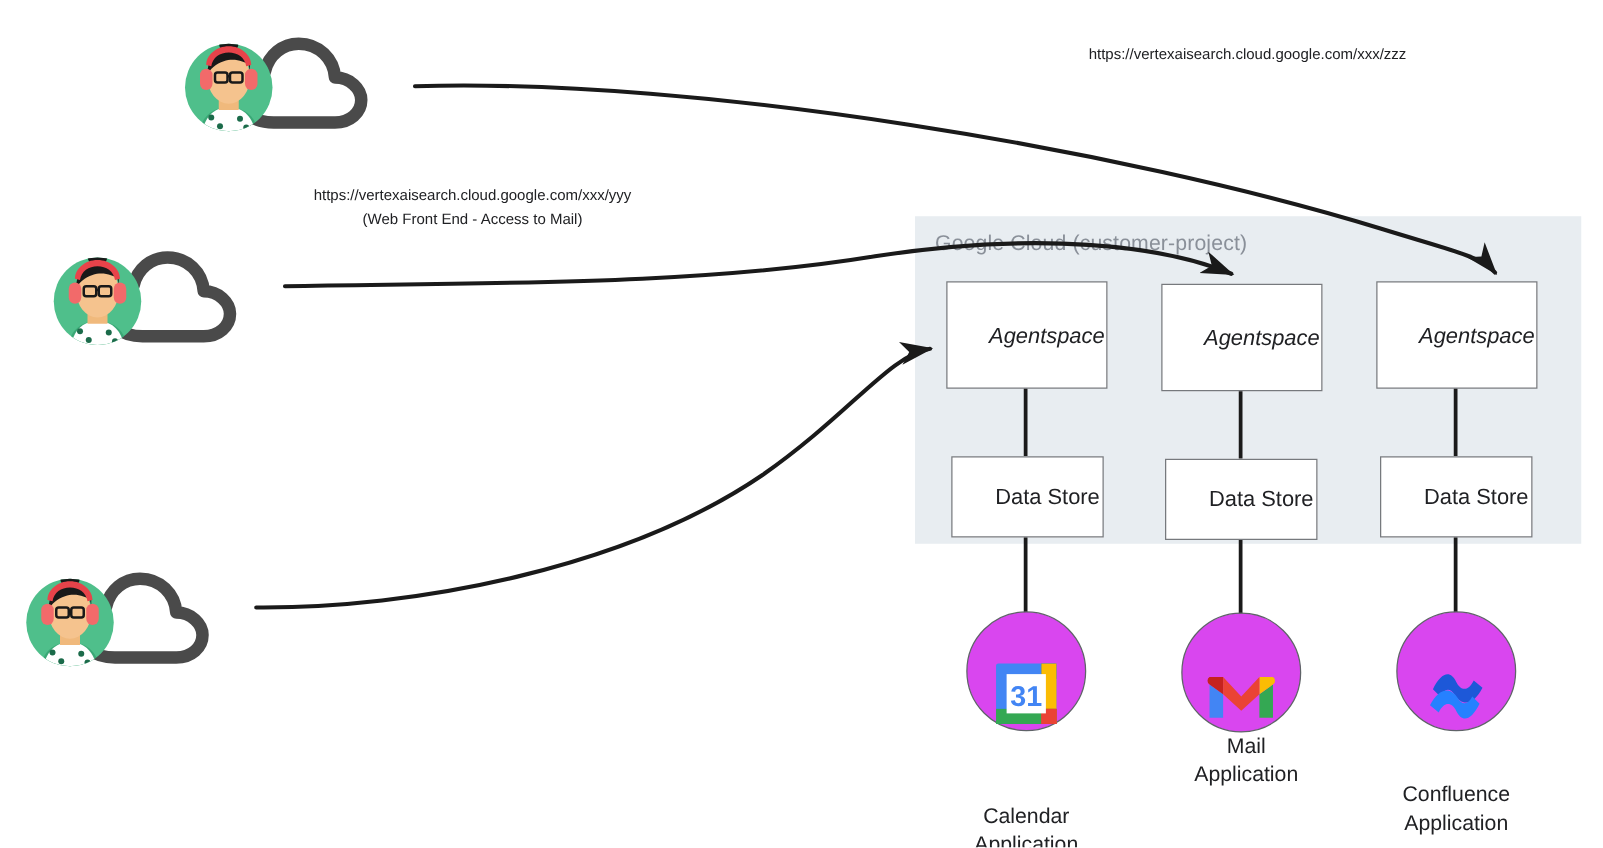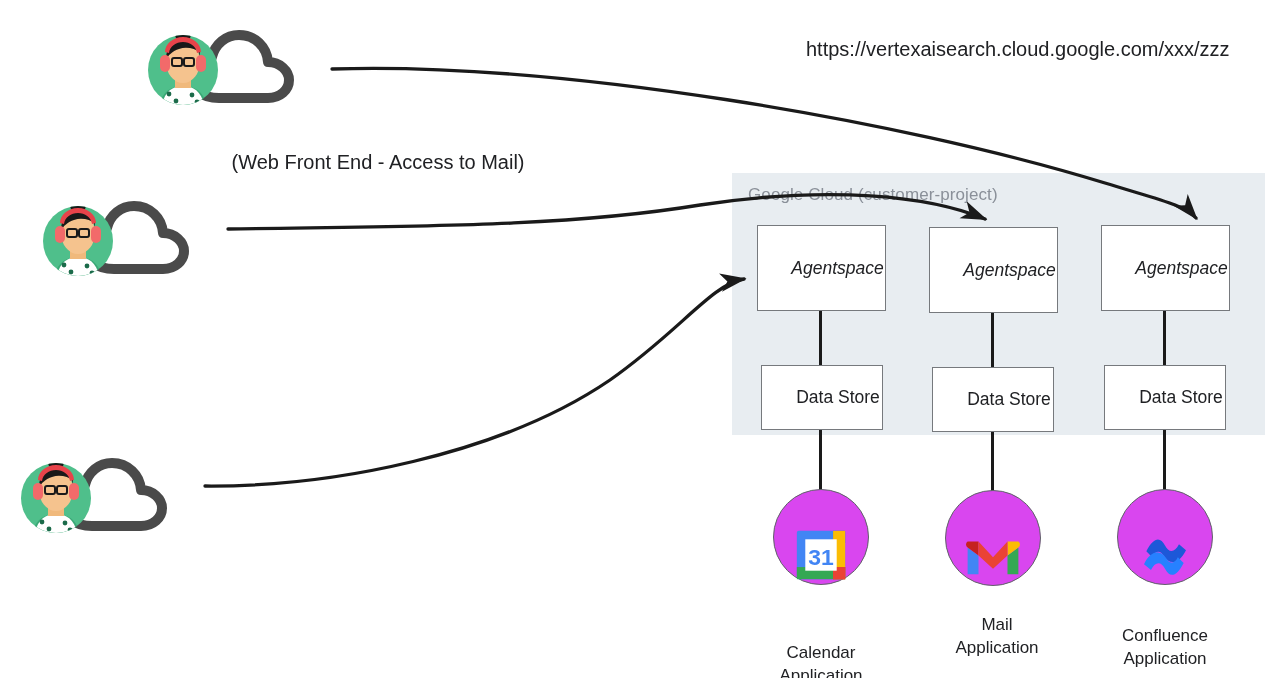--- a/index.html
+++ b/index.html
@@ -81,21 +81,21 @@
     width: 170px;
     text-align: center;
     font-size: 17px;
     line-height: 1.35;
     color: #202124;
   }
   
   .url-label {
     position: absolute;
     text-align: center;
-    font-size: 20px;
+    font-size: 12px;
     line-height: 1.55;
     color: #202124;
     white-space: nowrap;
   }
   .url-label .u-line1 { display: block; }
   .url-label .u-line2 { display: block; }
   
   .user-group {
     position: absolute;
     width: 185px;
@@ -164,21 +164,21 @@
 
   <div class="app-circle" style="left:945px; top:490px;">
     <svg width="58" height="58" viewBox="0 0 48 36">
       <path d="M3 33 V11 L12 17.5 V33 Z" fill="#4285f4"></path>
       <path d="M36 33 V17.5 L45 11 V33 Z" fill="#34a853"></path>
       <path d="M36 6 L45 6 A3 3 0 0 1 45 11 L36 17.5 Z" fill="#fbbc04"></path>
       <path d="M3 6 L12 6 L12 17.5 L3 11 A3 3 0 0 1 3 6 Z" fill="#c5221f"></path>
       <path d="M12 6 L24 19 L36 6 L36 17.5 L24 28.5 L12 17.5 Z" fill="#ea4335"></path>
     </svg>
   </div>
-  <div class="app-caption" style="left:912px; top:614px;">
+  <div class="app-caption" style="left:912px; top:586px;">
     <span>Mail</span><br>
     <span>Application</span>
   </div>
 
   <div class="node-box agentspace" style="left:1101px; top:225px; width:129px; height:86px;">
     <span class="node-label">Agentspace</span>
   </div>
   <div class="vline" style="left:1163px; top:311px; height:54px;"></div>
   <div class="node-box datastore" style="left:1104px; top:365px; width:122px; height:65px;">
     <span class="node-label">Data Store</span>
@@ -266,20 +266,21 @@
           <rect x="13" y="33" width="10" height="17" rx="5" fill="#f26a6a"></rect>
           <rect x="49" y="33" width="10" height="17" rx="5" fill="#f26a6a"></rect>
           <rect x="25" y="36" width="10" height="8" rx="2" fill="none" stroke="#191919" stroke-width="2"></rect>
           <rect x="37" y="36" width="10" height="8" rx="2" fill="none" stroke="#191919" stroke-width="2"></rect>
           <line x1="35" y1="39" x2="37" y2="39" stroke="#191919" stroke-width="2"></line>
         </g>
       </g>
     </svg>
   </div>
   <div class="url-label" style="left:186px; top:147px; width:384px;">
+    <span class="u-line1">https://vertexaisearch.cloud.google.com/xxx/yyy</span>
     <span class="u-line2">(Web Front End - Access to Mail)</span>
   </div>
 
   <div class="user-group" style="left:20px; top:450px;">
     <svg width="190" height="92" viewBox="0 0 190 92">
       <path d="M72 76 C54 76 44 66 44 55 C44 44 53 35 65 35 C68 22 79 13 92 13
                C108 13 120 25 121 40 C133 40 142 49 142 58 C142 68 133 76 121 76 Z" fill="none" stroke="#4a4a4a" stroke-width="10" stroke-linejoin="round"></path>
       <g>
         <circle cx="36" cy="48" r="35" fill="#4fbf8b"></circle>
         <clipPath id="av-clip-3">

